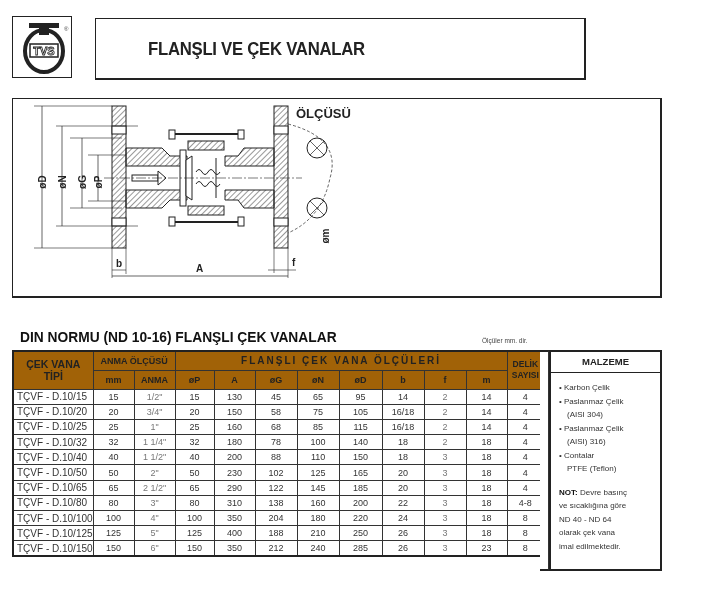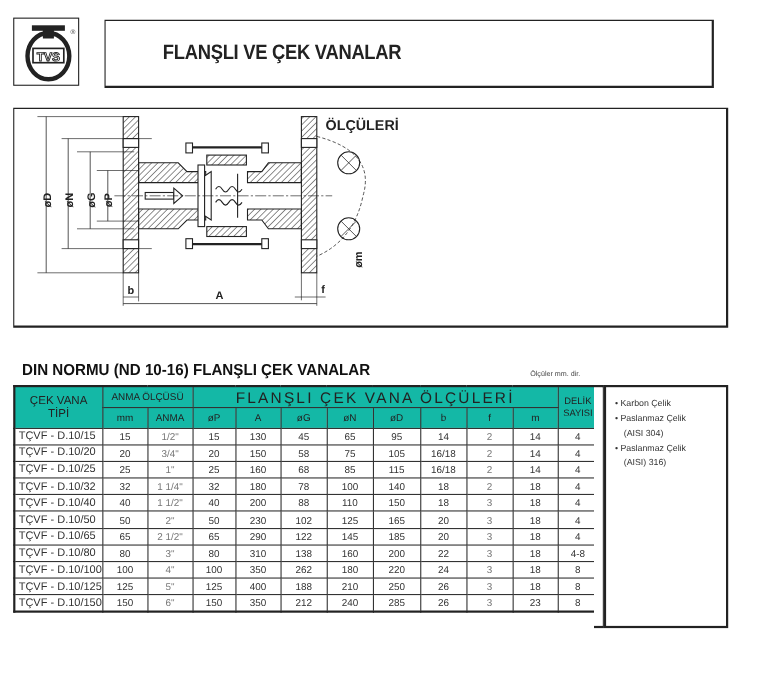--- a/index.html
+++ b/index.html
@@ -1,33 +1,33 @@
 <!DOCTYPE html>
 <html><head>
 <meta charset="utf-8">
 <style>
   * { box-sizing: border-box; margin: 0; padding: 0; }
   html, body { width: 706px; height: 614px; background: #ffffff; overflow: hidden; }
   body { position: relative; font-family: "Liberation Sans", sans-serif; color: #1a1a1a; }
 
   .logo-box { position: absolute; left: 12px; top: 16px; width: 60px; height: 62px; border: 1.5px solid #222; }
-  .title-box { position: absolute; left: 95px; top: 18px; width: 554px; height: 62px; border: 1.5px solid #222; border-right-width: 2px; border-bottom-width: 2px; text-decoration: underline; }
+  .title-box { position: absolute; left: 95px; top: 18px; width: 491px; height: 62px; border: 1.5px solid #222; border-right-width: 2px; border-bottom-width: 2px; text-decoration: underline; }
   .title-box h1 { position: absolute; left: 52px; top: 19px; font-size: 19px; font-weight: bold; letter-spacing: -0.3px; color: #222; transform: scaleX(0.88); transform-origin: left center; white-space: nowrap; }
 
   .diagram-box { position: absolute; left: 12px; top: 98px; width: 650px; height: 200px; border: 1.5px solid #222; border-bottom-width: 2px; border-right-width: 2px; }
   .diagram-title { position: absolute; left: 296px; top: 106px; font-size: 13px; font-weight: bold; color: #222; }
   .diagram-svg { position: absolute; left: 12px; top: 98px; }
 
   .section-title { position: absolute; left: 20px; top: 329px; font-size: 14.5px; font-weight: bold; color: #111; white-space: nowrap; transform: scaleX(0.95); transform-origin: left center; }
   .units-note { position: absolute; left: 482px; top: 337px; font-size: 6.5px; color: #444; white-space: nowrap; }
 
   table.spec { position: absolute; left: 12px; top: 350px; border-collapse: collapse; table-layout: fixed; border: 2px solid #222; }
   table.spec td, table.spec th { border: 1px solid #333; font-size: 9px; text-align: center; height: 15.2px; padding: 0; color: #333; white-space: nowrap; }
-  table.spec th { background: #14b8a6; font-weight: normal; color: #222; }
-  table.spec th.group { letter-spacing: 2px; font-size: 14px; }
+  table.spec th { background: #a16207; font-weight: bold; color: #222; }
+  table.spec th.group { letter-spacing: 2px; font-size: 10px; }
   table.spec th.tipi { font-size: 10.5px; line-height: 12px; }
   table.spec th.delik { font-size: 8.5px; line-height: 11px; margin-top: 44px; }
   table.spec td.name { text-align: left; padding-left: 3px; font-size: 10px; }
   table.spec td.light { color: #777; }
   .gapcol { position: absolute; left: 540px; top: 350px; width: 9px; height: 221px; border-top: 2px solid #222; border-bottom: 2px solid #222; border-right: 1px solid #333; background: #fff; }
 
   .material-box { position: absolute; left: 549px; top: 350px; width: 113px; height: 221px; border: 2px solid #222; }
   .material-head { height: 21px; border-bottom: 1.5px solid #222; text-align: center; font-weight: bold; font-size: 9.5px; line-height: 20px; color: #222; }
   .material-list { list-style: none; padding: 8px 12px 0 8px; }
   .material-list li { font-size: 8px; line-height: 13.5px; color: #333; }
@@ -129,21 +129,21 @@
     <text transform="translate(34 84) rotate(-90)" text-anchor="middle">øD</text>
     <text transform="translate(54 84) rotate(-90)" text-anchor="middle">øN</text>
     <text transform="translate(74 84) rotate(-90)" text-anchor="middle">øG</text>
     <text transform="translate(90 84) rotate(-90)" text-anchor="middle">øP</text>
     <text transform="translate(317 138) rotate(-90)" text-anchor="middle">øm</text>
     <text x="104" y="169">b</text>
     <text x="280" y="168">f</text>
     <text x="184" y="174">A</text>
   </g>
 </svg>
-<div class="diagram-title">ÖLÇÜLERİ</div>
+<div class="diagram-title">ÖLÇÜSÜ</div>
 
 <div class="section-title">DIN NORMU (ND 10-16) FLANŞLI ÇEK VANALAR</div>
 <div class="units-note">Ölçüler mm. dir.</div>
 
 <table class="spec">
   <colgroup>
     <col style="width:77px">
       <col style="width:41px">
       <col style="width:41px">
       <col style="width:39px">
@@ -292,21 +292,21 @@
         <td class="light">3</td>
         <td>18</td>
         <td>4-8</td>
       </tr>
       <tr>
         <td class="name">TÇVF - D.10/100</td>
         <td>100</td>
         <td class="light">4"</td>
         <td>100</td>
         <td>350</td>
-        <td>262</td>
+        <td>204</td>
         <td>180</td>
         <td>220</td>
         <td>24</td>
         <td class="light">3</td>
         <td>18</td>
         <td>8</td>
       </tr>
       <tr>
         <td class="name">TÇVF - D.10/125</td>
         <td>125</td>
@@ -333,18 +333,27 @@
         <td>26</td>
         <td class="light">3</td>
         <td>23</td>
         <td>8</td>
       </tr>
     </tbody>
 </table>
 <div class="gapcol"></div>
 
 <div class="material-box">
+  <div class="material-head">MALZEME</div>
   <ul class="material-list">
     <li>• <span>Karbon Çelik</span></li>
     <li>• <span>Paslanmaz Çelik</span><span class="sub">(AISI 304)</span></li>
     <li>• <span>Paslanmaz Çelik</span><span class="sub">(AISI) 316)</span></li>
+    <li>• <span>Contalar</span><span class="sub">PTFE (Teflon)</span></li>
   </ul>
+  <div class="note">
+    <b>NOT:</b> <span>Devre basınç</span><br>
+    <span>ve sıcaklığına göre</span><br>
+    <span>ND 40 - ND 64</span><br>
+    <span>olarak çek vana</span><br>
+    <span>imal edilmektedir.</span>
+  </div>
 </div>
 
 </body></html>

